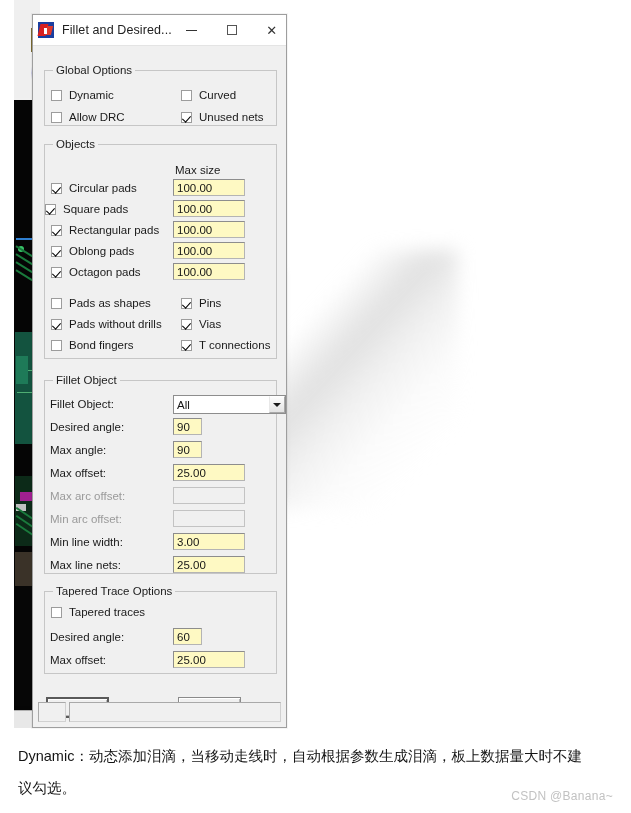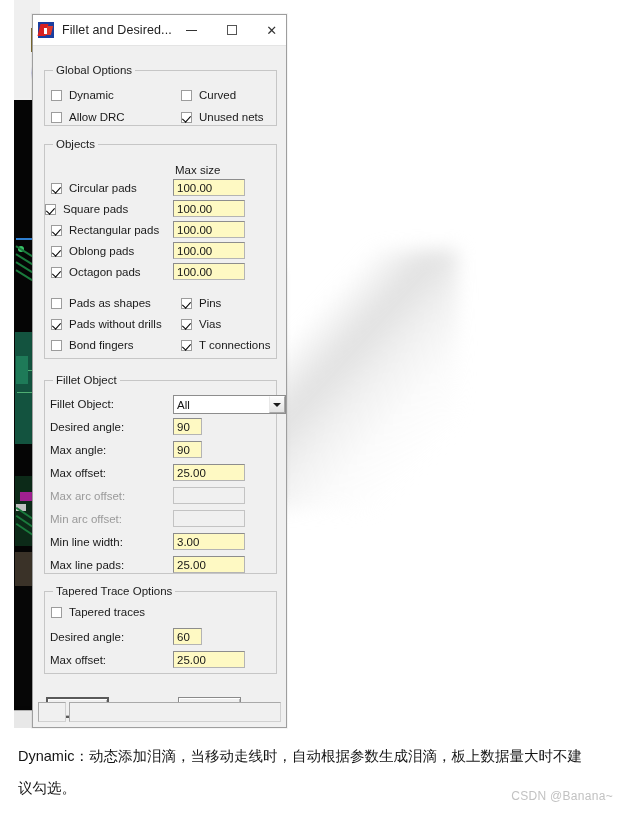--- a/index.html
+++ b/index.html
@@ -364,21 +364,21 @@
 
     <div class="lbl dis" style="left:16px;top:444px;">Max arc offset:</div>
     <div class="tb dis" style="left:139px;top:441px;width:72px;"></div>
 
     <div class="lbl dis" style="left:16px;top:467px;">Min arc offset:</div>
     <div class="tb dis" style="left:139px;top:464px;width:72px;"></div>
 
     <div class="lbl" style="left:16px;top:490px;">Min line width:</div>
     <div class="tb" style="left:139px;top:487px;width:72px;">3.00</div>
 
-    <div class="lbl" style="left:16px;top:513px;">Max line pads:</div>
+    <div class="lbl" style="left:16px;top:513px;">Max line nets:</div>
     <div class="tb" style="left:139px;top:510px;width:72px;">25.00</div>
 
     <div class="grp" style="left:10px;top:545px;width:233px;height:83px;">
       <div class="cap">Tapered Trace Options</div>
     </div>
     <div class="cb" style="left:17px;top:560px;">
       <div class="box"></div>
       <div class="txt">Tapered traces</div>
     </div>
 

